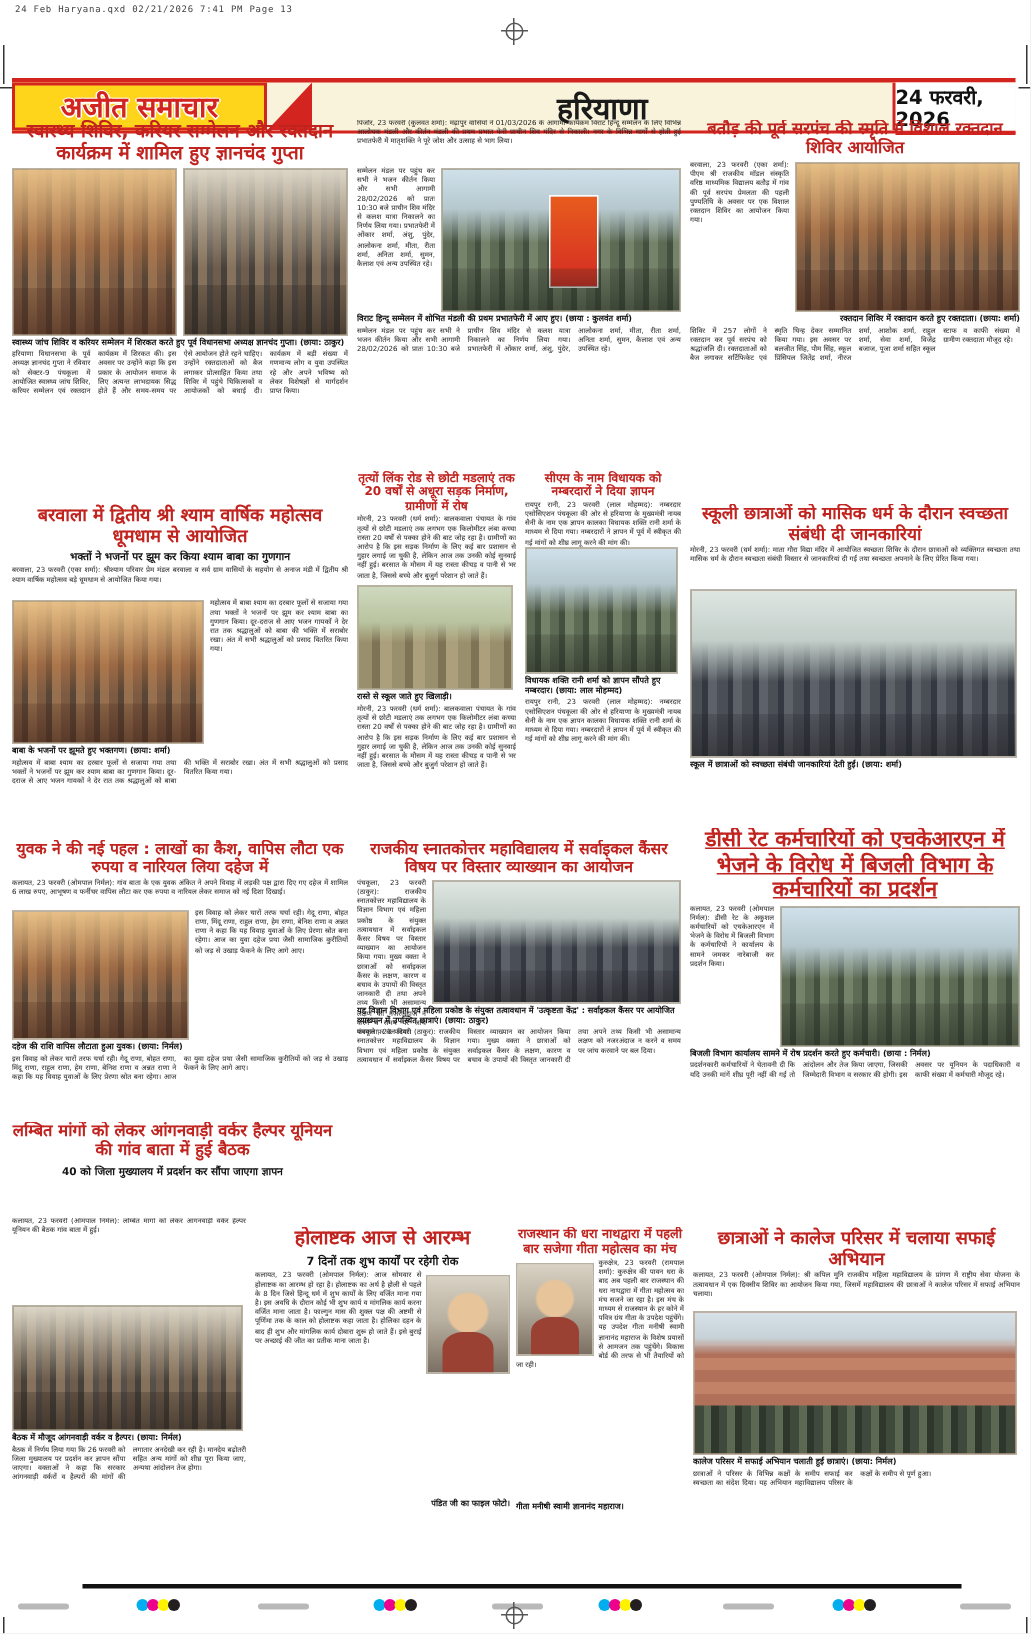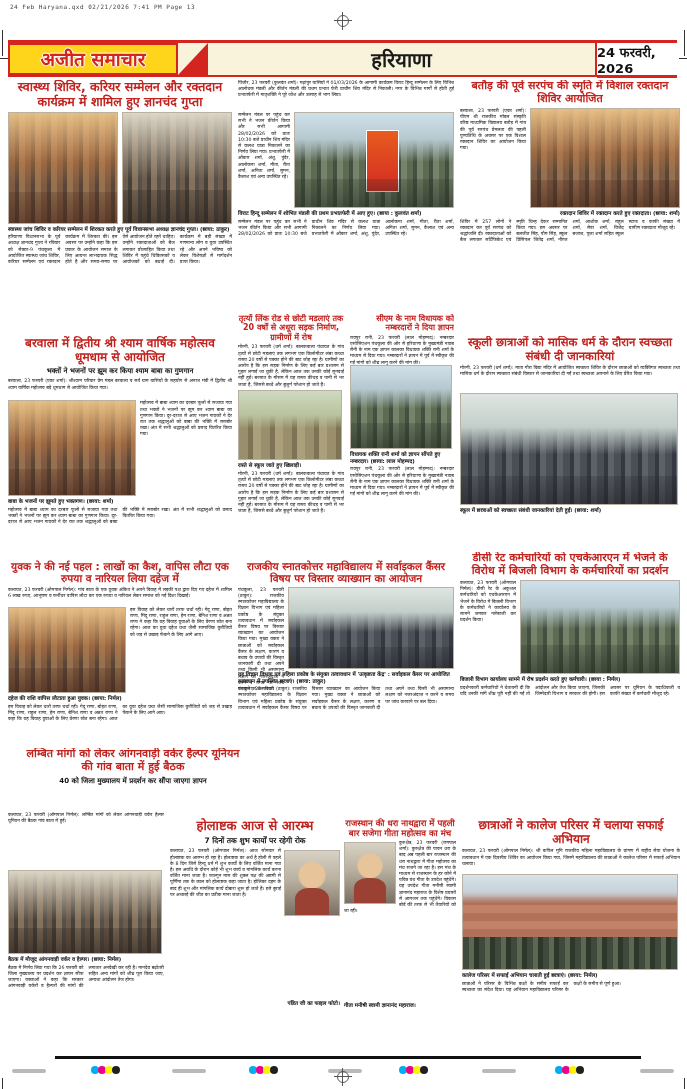--- a/index.html
+++ b/index.html
@@ -9,21 +9,21 @@
   .printline{position:absolute;top:3px;left:10px;font-family:"DejaVu Sans Mono",monospace;
              font-size:6px;color:#444;letter-spacing:.5px;}
   .regtarget{position:absolute;width:18px;height:18px;}
   .regtarget.top{left:334px;top:12px;}
   .regtarget.bottom{left:334px;top:1068px;}
   .regtarget .circ{position:absolute;left:3px;top:3px;width:10px;height:10px;border:1px solid #555;border-radius:50%;}
   .regtarget .vl{position:absolute;left:8px;top:0;width:1px;height:18px;background:#555;}
   .regtarget .hl{position:absolute;top:8px;left:0;height:1px;width:18px;background:#555;}
   .cropmark{position:absolute;background:#333;}
   
-  .masthead{position:absolute;left:8px;top:40px;width:669px;height:32px;display:flex;
+  .masthead{position:absolute;left:8px;top:52px;width:669px;height:32px;display:flex;
             border-top:3px solid #d42420;border-bottom:2px solid #d42420;background:#f8f3da;}
   .logo{width:170px;height:100%;background:#ffd51c;border:2px solid #d42420;box-sizing:border-box;
         display:flex;align-items:center;justify-content:center;position:relative;}
   .logo-text{font-size:19px;font-weight:bold;color:#d42420;
              text-shadow:-1px 0 #fff,1px 0 #fff,0 -1px #fff,0 1px #fff;white-space:nowrap;}
   .logo-slash{width:30px;height:100%;background:#d42420;clip-path:polygon(0 100%,100% 0,100% 100%);}
   .region{flex:1;display:flex;align-items:center;justify-content:center;
           font-size:20px;font-weight:bold;color:#1a1a1a;}
   .dateblock{width:80px;border-left:2px solid #d42420;display:flex;flex-direction:column;background:#fff;}
   .dateblock .date{flex:1;border-bottom:2px solid #d42420;display:flex;align-items:center;justify-content:center;
@@ -170,21 +170,21 @@
 
   <section class="article" style="left:238px;top:314px;width:106px;height:242px;">
     <h2 class="h-red" style="font-size:8px;">तृत्यों लिंक रोड से छोटी मडलाएं तक 20 वर्षों से अधूरा सड़क निर्माण, ग्रामीणों में रोष</h2>
     <p class="body" style="height:44px;">मोरनी, 23 फरवरी (धर्म शर्मा): बालकवाला पंचायत के गांव तृत्यों से छोटी मडलाएं तक लगभग एक किलोमीटर लंबा कच्चा रास्ता 20 वर्षों से पक्का होने की बाट जोह रहा है। ग्रामीणों का आरोप है कि इस सड़क निर्माण के लिए कई बार प्रशासन से गुहार लगाई जा चुकी है, लेकिन आज तक उनकी कोई सुनवाई नहीं हुई। बरसात के मौसम में यह रास्ता कीचड़ व पानी से भर जाता है, जिससे बच्चे और बुजुर्ग परेशान हो जाते हैं।</p>
     <div class="photo ph-field" style="width:104px;height:70px;margin:2px 0;"></div>
     <p class="caption">रास्ते से स्कूल जाते हुए खिलाड़ी।</p>
     <p class="body" style="height:74px;">मोरनी, 23 फरवरी (धर्म शर्मा): बालकवाला पंचायत के गांव तृत्यों से छोटी मडलाएं तक लगभग एक किलोमीटर लंबा कच्चा रास्ता 20 वर्षों से पक्का होने की बाट जोह रहा है। ग्रामीणों का आरोप है कि इस सड़क निर्माण के लिए कई बार प्रशासन से गुहार लगाई जा चुकी है, लेकिन आज तक उनकी कोई सुनवाई नहीं हुई। बरसात के मौसम में यह रास्ता कीचड़ व पानी से भर जाता है, जिससे बच्चे और बुजुर्ग परेशान हो जाते हैं।</p>
   </section>
 
   <section class="article" style="left:350px;top:314px;width:104px;height:242px;">
-    <h2 class="h-red" style="font-size:8px;text-align:right;">सीएम के नाम विधायक को नम्बरदारों ने दिया ज्ञापन</h2>
+    <h2 class="h-red" style="font-size:8px;">सीएम के नाम विधायक को नम्बरदारों ने दिया ज्ञापन</h2>
     <p class="body" style="height:28px;">रायपुर रानी, 23 फरवरी (लाल मोहम्मद): नम्बरदार एसोसिएशन पंचकूला की ओर से हरियाणा के मुख्यमंत्री नायब सैनी के नाम एक ज्ञापन कालका विधायक शक्ति रानी शर्मा के माध्यम से दिया गया। नम्बरदारों ने ज्ञापन में पूर्व में स्वीकृत की गई मांगों को शीघ्र लागू करने की मांग की।</p>
     <div class="photo ph-outdoor" style="width:102px;height:84px;margin:2px 0;"></div>
     <p class="caption">विधायक शक्ति रानी शर्मा को ज्ञापन सौंपते हुए नम्बरदार। (छाया: लाल मोहम्मद)</p>
     <p class="body" style="height:72px;">रायपुर रानी, 23 फरवरी (लाल मोहम्मद): नम्बरदार एसोसिएशन पंचकूला की ओर से हरियाणा के मुख्यमंत्री नायब सैनी के नाम एक ज्ञापन कालका विधायक शक्ति रानी शर्मा के माध्यम से दिया गया। नम्बरदारों ने ज्ञापन में पूर्व में स्वीकृत की गई मांगों को शीघ्र लागू करने की मांग की।</p>
   </section>
 
   <section class="article" style="left:8px;top:560px;width:224px;height:186px;">
     <h2 class="h-red" style="font-size:10.5px;">युवक ने की नई पहल : लाखों का कैश, वापिस लौटा एक रुपया व नारियल लिया दहेज में</h2>
     <p class="body" style="height:18px;">कलायत, 23 फरवरी (ओमपाल निर्मल): गांव बाता के एक युवक अंकित ने अपने विवाह में लड़की पक्ष द्वारा दिए गए दहेज में शामिल 6 लाख रुपए, आभूषण व फर्नीचर वापिस लौटा कर एक रुपया व नारियल लेकर समाज को नई दिशा दिखाई।</p>
     <div class="row" style="height:86px;margin-top:2px;">
@@ -206,30 +206,30 @@
     <h2 class="h-red" style="font-size:10.5px;">राजकीय स्नातकोत्तर महाविद्यालय में सर्वाइकल कैंसर विषय पर विस्तार व्याख्यान का आयोजन</h2>
     <div class="row" style="height:82px;margin-top:2px;">
       <p class="body" style="width:46px;">पंचकूला, 23 फरवरी (ठाकुर): राजकीय स्नातकोत्तर महाविद्यालय के विज्ञान विभाग एवं महिला प्रकोष्ठ के संयुक्त तत्वावधान में सर्वाइकल कैंसर विषय पर विस्तार व्याख्यान का आयोजन किया गया। मुख्य वक्ता ने छात्राओं को सर्वाइकल कैंसर के लक्षण, कारण व बचाव के उपायों की विस्तृत जानकारी दी तथा अपने तथ्य किसी भी असामान्य लक्षण को नजरअंदाज न करने व समय पर जांच करवाने पर बल दिया।</p>
       <div class="photo ph-room grow"></div>
     </div>
     <p class="caption">यह विज्ञान विभाग एवं महिला प्रकोष्ठ के संयुक्त तत्वावधान में 'उत्कृष्टता केंद्र' : सर्वाइकल कैंसर पर आयोजित व्याख्यान में उपस्थित छात्राएं। (छाया: ठाकुर)</p>
     <p class="body cols3" style="height:54px;">पंचकूला, 23 फरवरी (ठाकुर): राजकीय स्नातकोत्तर महाविद्यालय के विज्ञान विभाग एवं महिला प्रकोष्ठ के संयुक्त तत्वावधान में सर्वाइकल कैंसर विषय पर विस्तार व्याख्यान का आयोजन किया गया। मुख्य वक्ता ने छात्राओं को सर्वाइकल कैंसर के लक्षण, कारण व बचाव के उपायों की विस्तृत जानकारी दी तथा अपने तथ्य किसी भी असामान्य लक्षण को नजरअंदाज न करने व समय पर जांच करवाने पर बल दिया।</p>
   </section>
 
   <section class="article" style="left:460px;top:552px;width:220px;height:194px;">
-    <h2 class="h-red" style="font-size:11px;">डीसी रेट कर्मचारियों को एचकेआरएन में भेजने के विरोध में बिजली विभाग के कर्मचारियों का प्रदर्शन</h2>
+    <h2 class="h-red" style="font-size:14px;text-decoration:underline;">डीसी रेट कर्मचारियों को एचकेआरएन में भेजने के विरोध में बिजली विभाग के कर्मचारियों का प्रदर्शन</h2>
     <div class="row" style="height:94px;margin-top:2px;">
       <p class="body" style="width:56px;">कलायत, 23 फरवरी (ओमपाल निर्मल): डीसी रेट के अकुशल कर्मचारियों को एचकेआरएन में भेजने के विरोध में बिजली विभाग के कर्मचारियों ने कार्यालय के सामने जमकर नारेबाजी कर प्रदर्शन किया।</p>
       <div class="photo ph-outdoor grow"></div>
     </div>
     <p class="caption">बिजली विभाग कार्यालय सामने में रोष प्रदर्शन करते हुए कर्मचारी। (छाया : निर्मल)</p>
     <p class="body cols3" style="height:48px;">प्रदर्शनकारी कर्मचारियों ने चेतावनी दी कि यदि उनकी मांगें शीघ्र पूरी नहीं की गईं तो आंदोलन और तेज किया जाएगा, जिसकी जिम्मेदारी विभाग व सरकार की होगी। इस अवसर पर यूनियन के पदाधिकारी व काफी संख्या में कर्मचारी मौजूद रहे।</p>
   </section>
 
-  <section class="article" style="left:21px;top:748px;width:224px;height:62px;">
+  <section class="article" style="left:3px;top:748px;width:224px;height:62px;">
     <h2 class="h-red" style="font-size:11px;">लम्बित मांगों को लेकर आंगनवाड़ी वर्कर हैल्पर यूनियन की गांव बाता में हुई बैठक</h2>
     <h3 class="sub" style="font-size:7px;">40 को जिला मुख्यालय में प्रदर्शन कर सौंपा जाएगा ज्ञापन</h3>
   </section>
 
   <section class="article" style="left:8px;top:812px;width:156px;height:240px;">
     <p class="body" style="height:56px;">कलायत, 23 फरवरी (ओमपाल निर्मल): लम्बित मांगों को लेकर आंगनवाड़ी वर्कर हैल्पर यूनियन की बैठक गांव बाता में हुई।</p>
     <div class="photo ph-crowd" style="width:154px;height:84px;margin:2px 0;"></div>
     <p class="caption">बैठक में मौजूद आंगनवाड़ी वर्कर व हैल्पर। (छाया: निर्मल)</p>
     <p class="body cols2" style="height:70px;">बैठक में निर्णय लिया गया कि 26 फरवरी को जिला मुख्यालय पर प्रदर्शन कर ज्ञापन सौंपा जाएगा। वक्ताओं ने कहा कि सरकार आंगनवाड़ी वर्करों व हैल्परों की मांगों की लगातार अनदेखी कर रही है। मानदेय बढ़ोतरी सहित अन्य मांगों को शीघ्र पूरा किया जाए, अन्यथा आंदोलन तेज होगा।</p>
   </section>

